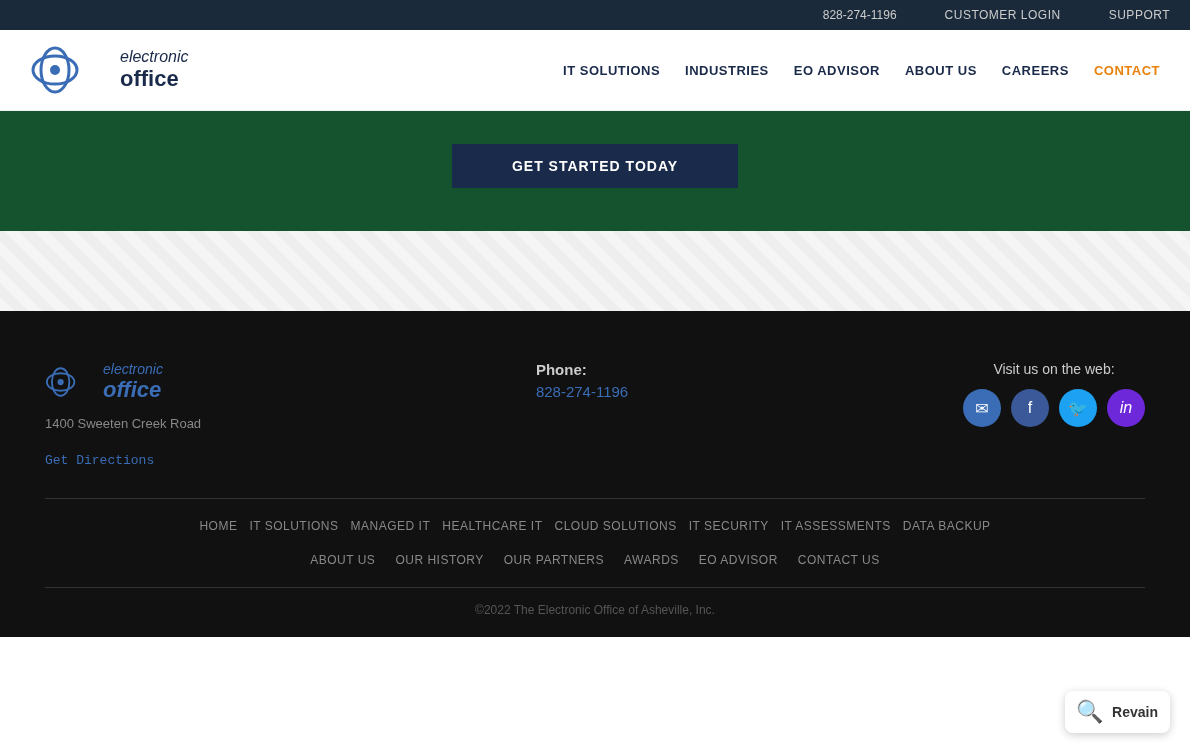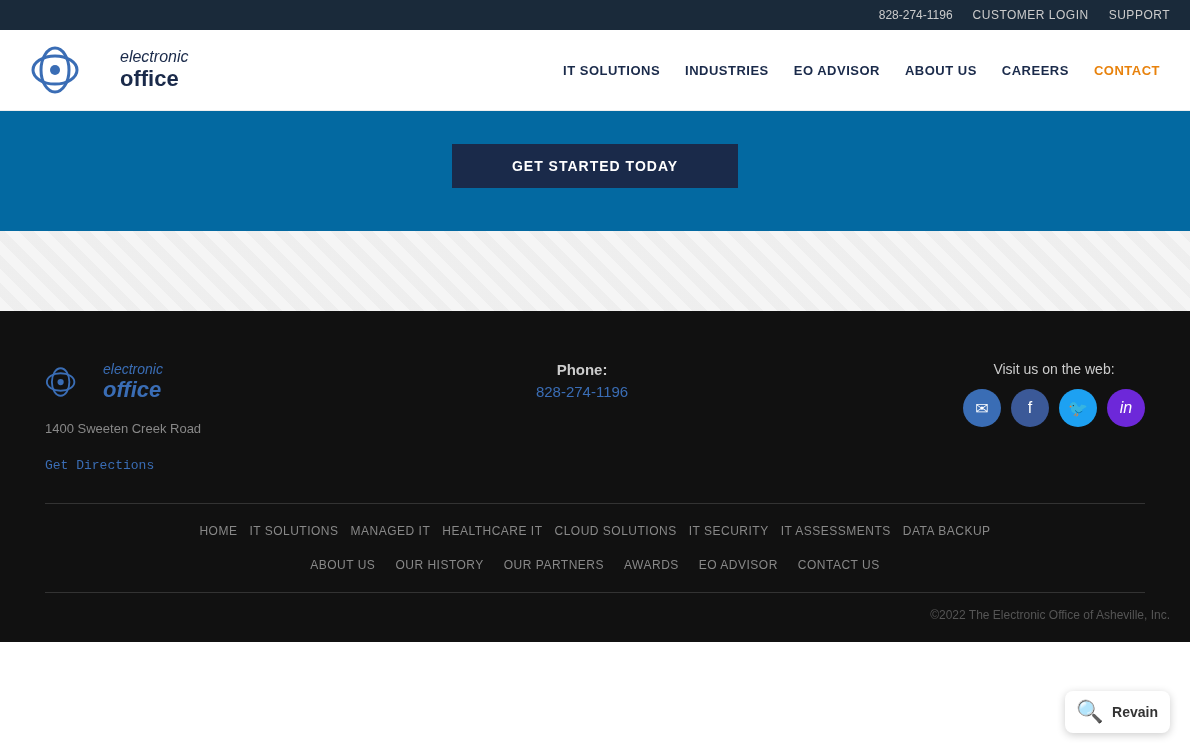--- a/index.html
+++ b/index.html
@@ -9,21 +9,21 @@
     .top-bar {
       background: #1a2a3a;
       color: #ccc;
       font-size: 12px;
       padding: 8px 20px;
       display: flex;
       justify-content: flex-end;
       align-items: center;
       gap: 20px;
     }
-    .top-bar a { color: #ccc; text-decoration: none; font-size: 12px; letter-spacing: 0.5px; }
+    .top-bar a { color: #ccc; text-decoration: none; font-size: 12px; letter-spacing: 0.5px; margin-left: 28px; }
 
     
     .header {
       background: #fff;
       display: flex;
       align-items: center;
       justify-content: space-between;
       padding: 10px 30px;
       border-bottom: 1px solid #eee;
     }
@@ -39,21 +39,21 @@
       text-decoration: none;
       font-size: 13px;
       font-weight: 600;
       letter-spacing: 0.5px;
       text-transform: uppercase;
     }
     .nav-contact { color: #e8820c !important; }
 
     
     .orange-section {
-      background: #0369a1;
+      background: #14532d;
       padding: 30px 20px 40px;
       display: flex;
       justify-content: center;
       align-items: center;
       min-height: 120px;
     }
     .orange-btn {
       background: #1a2a4a;
       color: #fff;
       padding: 14px 60px;
@@ -90,24 +90,24 @@
       align-items: flex-start;
       max-width: 1100px;
       margin: 0 auto 30px;
       flex-wrap: wrap;
       gap: 30px;
     }
     .footer-logo-area { display: flex; flex-direction: column; align-items: flex-start; gap: 10px; }
     .footer-logo { display: flex; align-items: center; gap: 8px; }
     .footer-logo-text { color: #3a6db5; font-size: 18px; font-style: italic; }
     .footer-logo-text span { font-size: 22px; font-weight: bold; }
-    .footer-address { color: #888; font-size: 13px; line-height: 1.7; margin-top: 5px; }
+    .footer-address { color: #888; font-size: 13px; line-height: 1.7; }
     .footer-directions { color: #3a6db5; font-size: 13px; text-decoration: none; margin-top: 8px; display: inline-block; font-family: Liberation Mono, monospace; }
 
-    .footer-phone { text-align: center; }
+    .footer-phone { text-align: left; }
     .footer-phone-label { color: #ccc; font-size: 15px; font-weight: bold; }
     .footer-phone-number { color: #3a6db5; font-size: 15px; text-decoration: none; display: block; margin-top: 5px; }
 
     .footer-social { text-align: center; }
     .footer-social-label { color: #ccc; font-size: 14px; margin-bottom: 12px; }
     .social-icons { display: flex; gap: 10px; justify-content: flex-end; margin-top: 10px; }
     .social-icon {
       width: 38px; height: 38px; border-radius: 50%;
       display: flex; align-items: center; justify-content: center;
       background: #3a6db5; color: #fff; font-size: 16px;
@@ -118,21 +118,21 @@
     .social-icon.twitter { background: #1da1f2; }
     .social-icon.linkedin { background: #6d28d9; font-style: italic; }
 
     
     .footer-divider { border: none; border-top: 1px solid #333; max-width: 1100px; margin: 0 auto 20px; }
     .footer-nav { display: flex; flex-wrap: wrap; justify-content: center; gap: 15px 12px; margin-bottom: 20px; }
     .footer-nav a { color: #888; text-decoration: none; font-size: 12px; text-transform: uppercase; letter-spacing: 0.5px; }
     .footer-nav2 { display: flex; flex-wrap: wrap; justify-content: center; gap: 15px 20px; margin-bottom: 20px; }
     .footer-nav2 a { color: #888; text-decoration: none; font-size: 12px; text-transform: uppercase; letter-spacing: 0.5px; }
     .footer-divider2 { border: none; border-top: 1px solid #333; max-width: 1100px; margin: 0 auto 15px; }
-    .footer-copy { text-align: right; color: #555; font-size: 12px; }
+    .footer-copy { text-align: center; color: #555; font-size: 12px; }
 
     
     .revain-badge {
       position: fixed; bottom: 20px; right: 20px;
       background: #fff; border-radius: 8px;
       padding: 8px 12px; display: flex; align-items: center; gap: 8px;
       box-shadow: 0 2px 8px rgba(0,0,0,0.2);
       font-size: 14px; font-weight: bold; color: #333;
     }
     .revain-icon { font-size: 22px; color: #333; }

